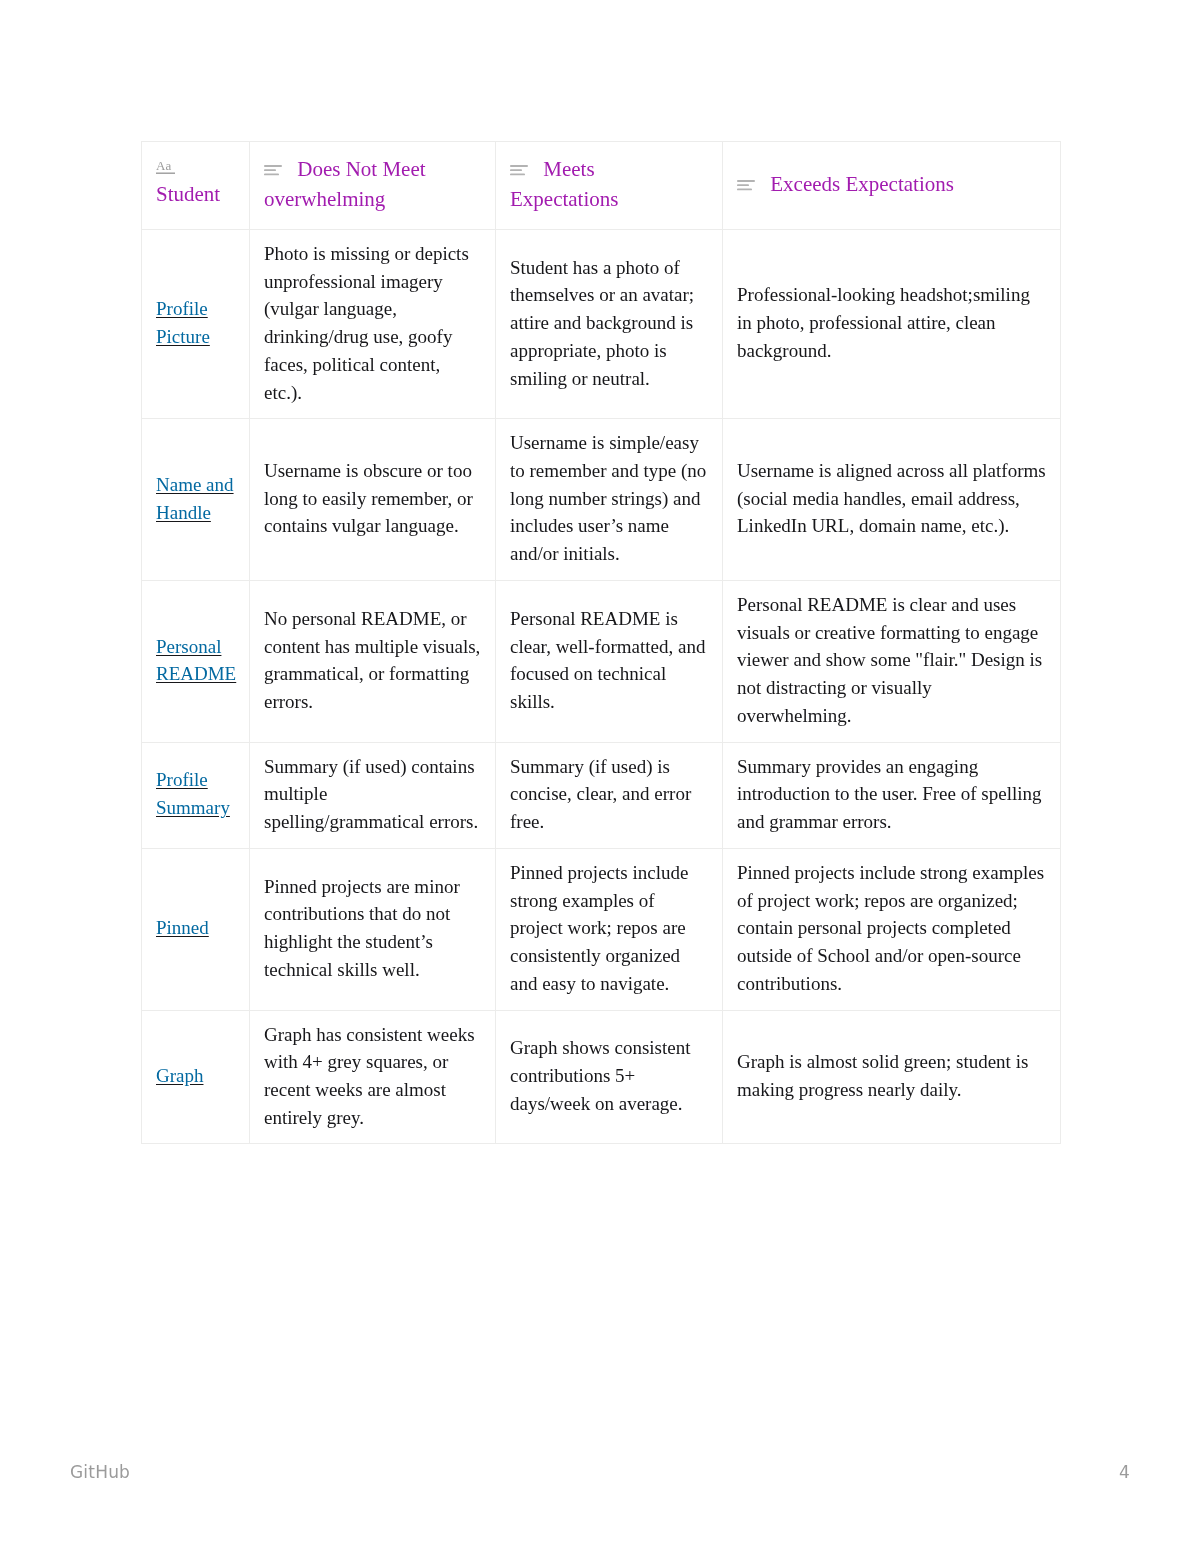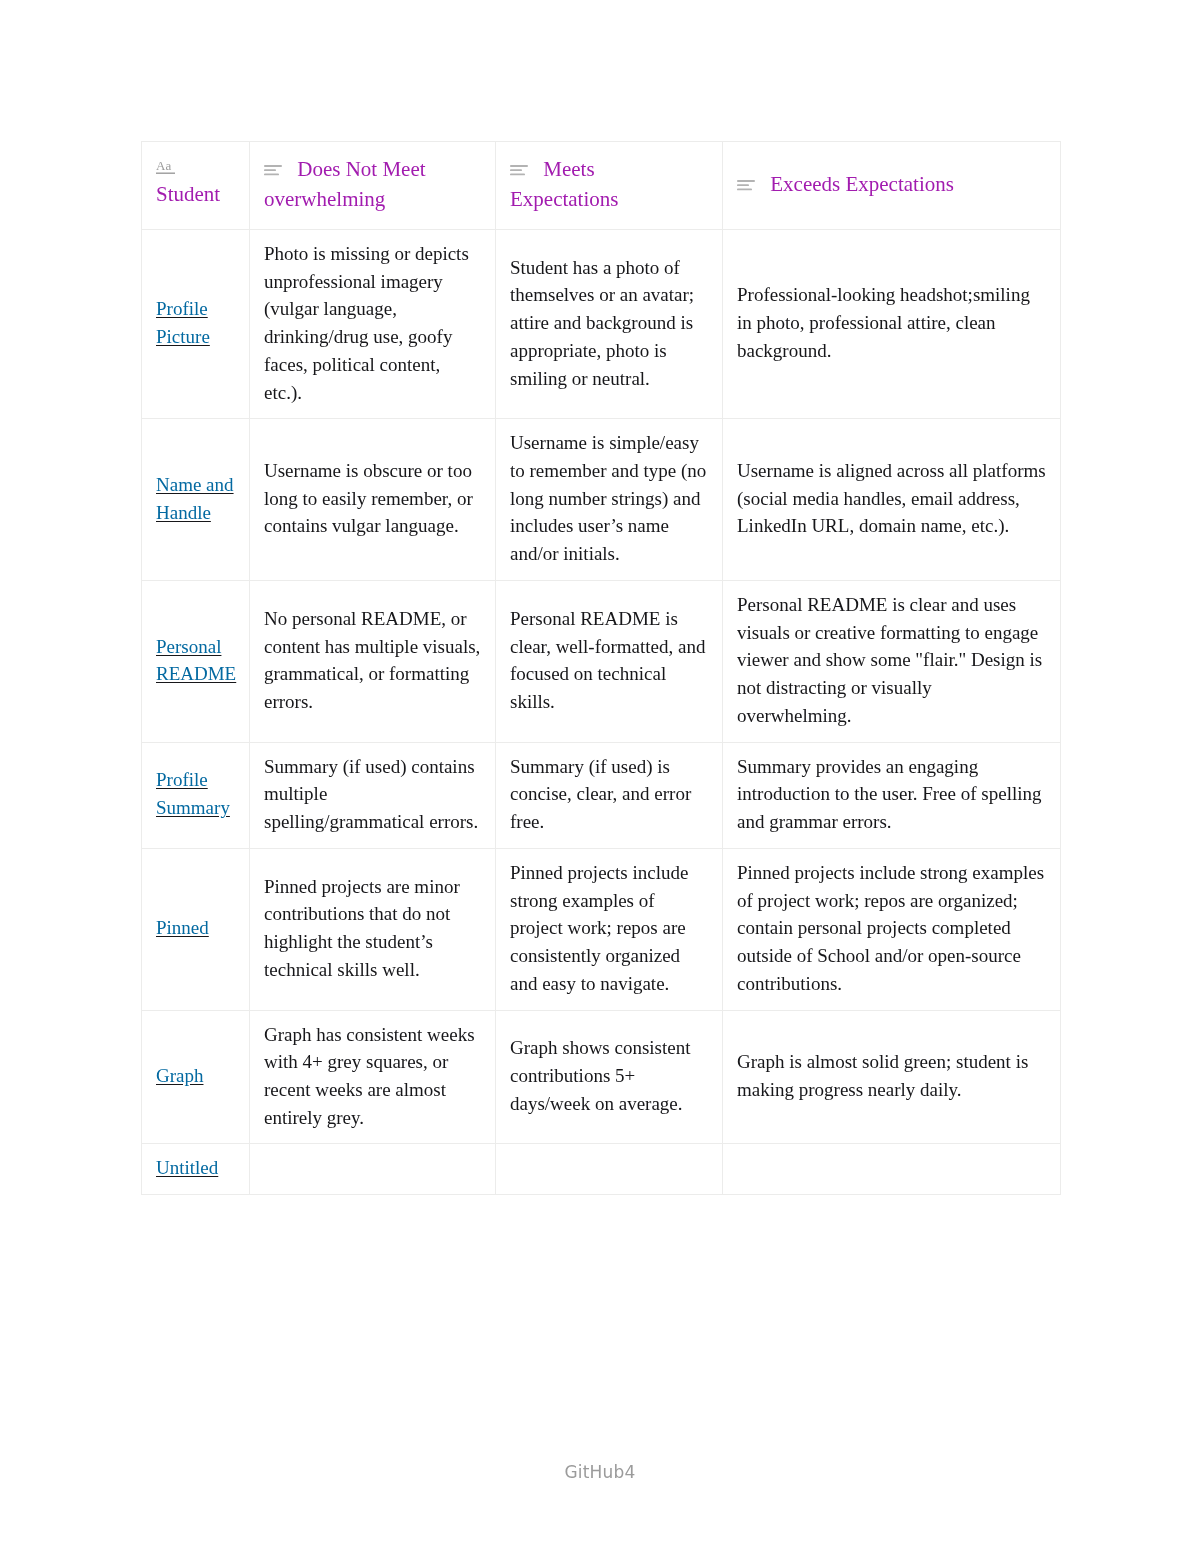--- a/index.html
+++ b/index.html
@@ -79,21 +79,21 @@
     cursor: pointer;
     -webkit-box-decoration-break: clone;
     box-decoration-break: clone;
   }
   .footer {
     position: absolute;
     left: 70px;
     right: 70px;
     top: 1462px;
     display: flex;
-    justify-content: center;
+    justify-content: space-between;
     align-items: baseline;
     font-family: "DejaVu Sans", sans-serif;
     font-size: 17px;
     color: #9b9b9b;
     letter-spacing: 0.2px;
   }
 </style>
 </head>
 <body>
 
@@ -195,26 +195,20 @@
           <td>Pinned projects include strong examples of project work; repos are organized; contain personal projects completed outside of School and/or open-source contributions.</td>
         </tr>
 
         <tr>
           <td class="section-cell"><span class="section-link">Graph</span></td>
           <td>Graph has consistent weeks with 4+ grey squares, or recent weeks are almost entirely grey.</td>
           <td>Graph shows consistent contributions 5+ days/week on average.</td>
           <td>Graph is almost solid green; student is making progress nearly daily.</td>
         </tr>
 
-        <tr>
-          <td class="section-cell"><span class="section-link">Untitled</span></td>
-          <td></td>
-          <td></td>
-          <td></td>
-        </tr>
 
       </tbody>
     </table>
   </div>
 
   <div class="footer">
     <span>GitHub</span>
     <span>4</span>
   </div>
 

